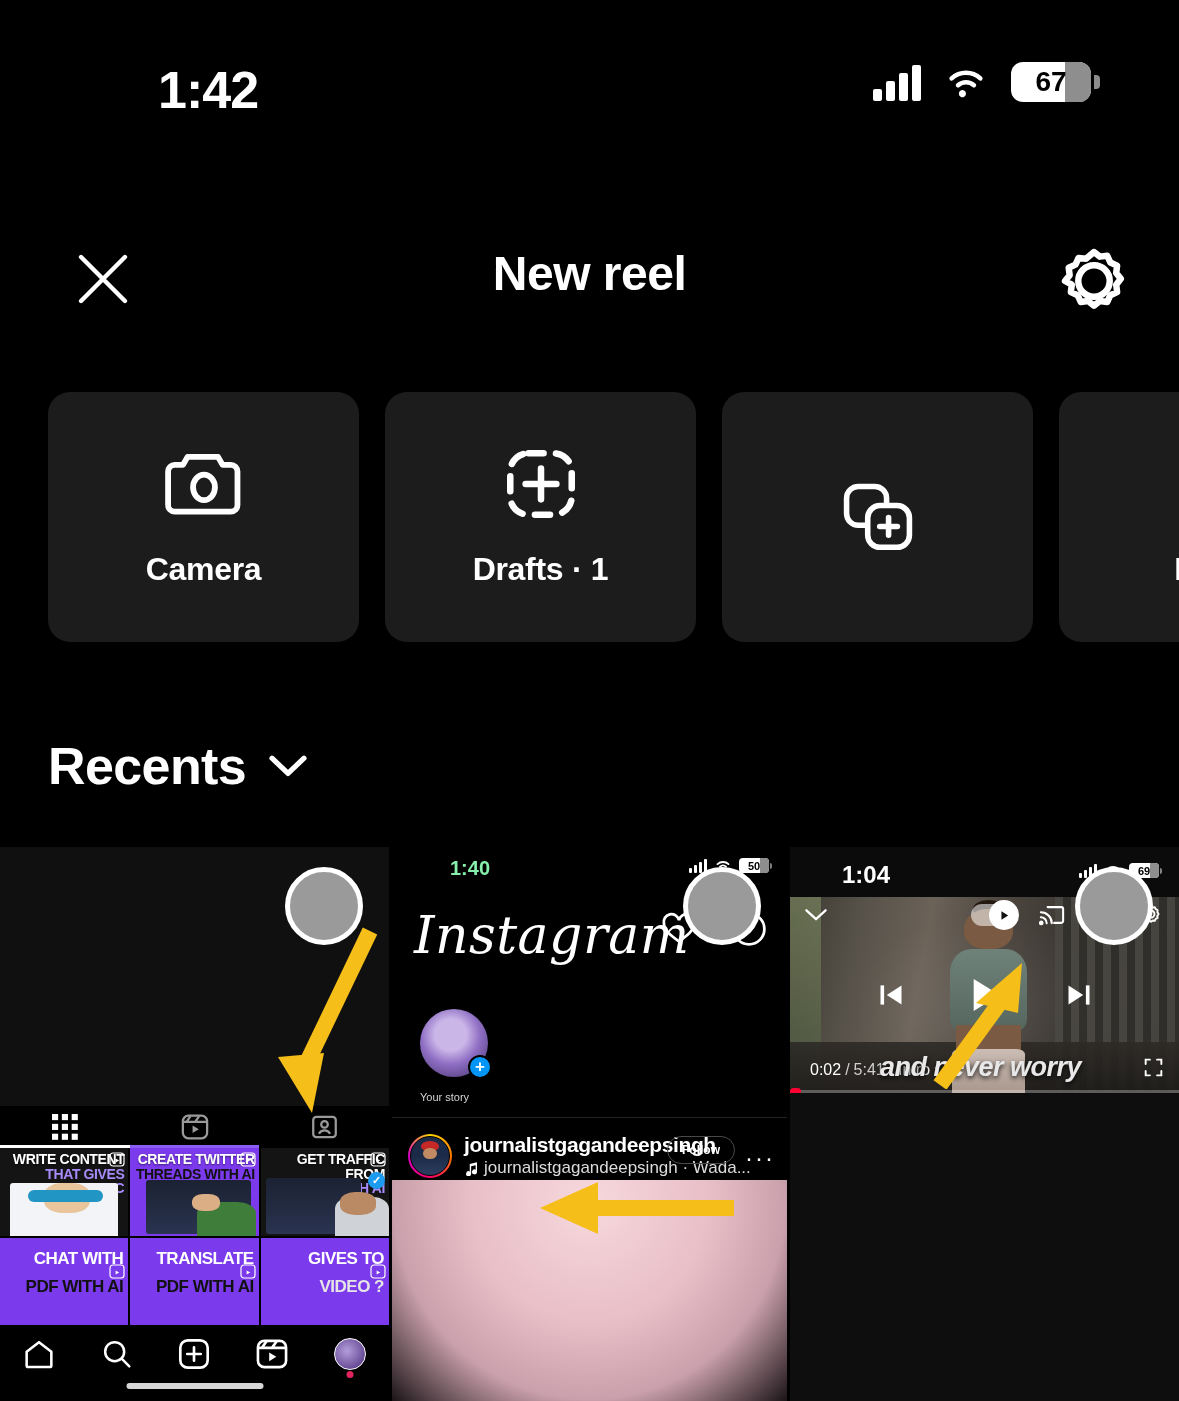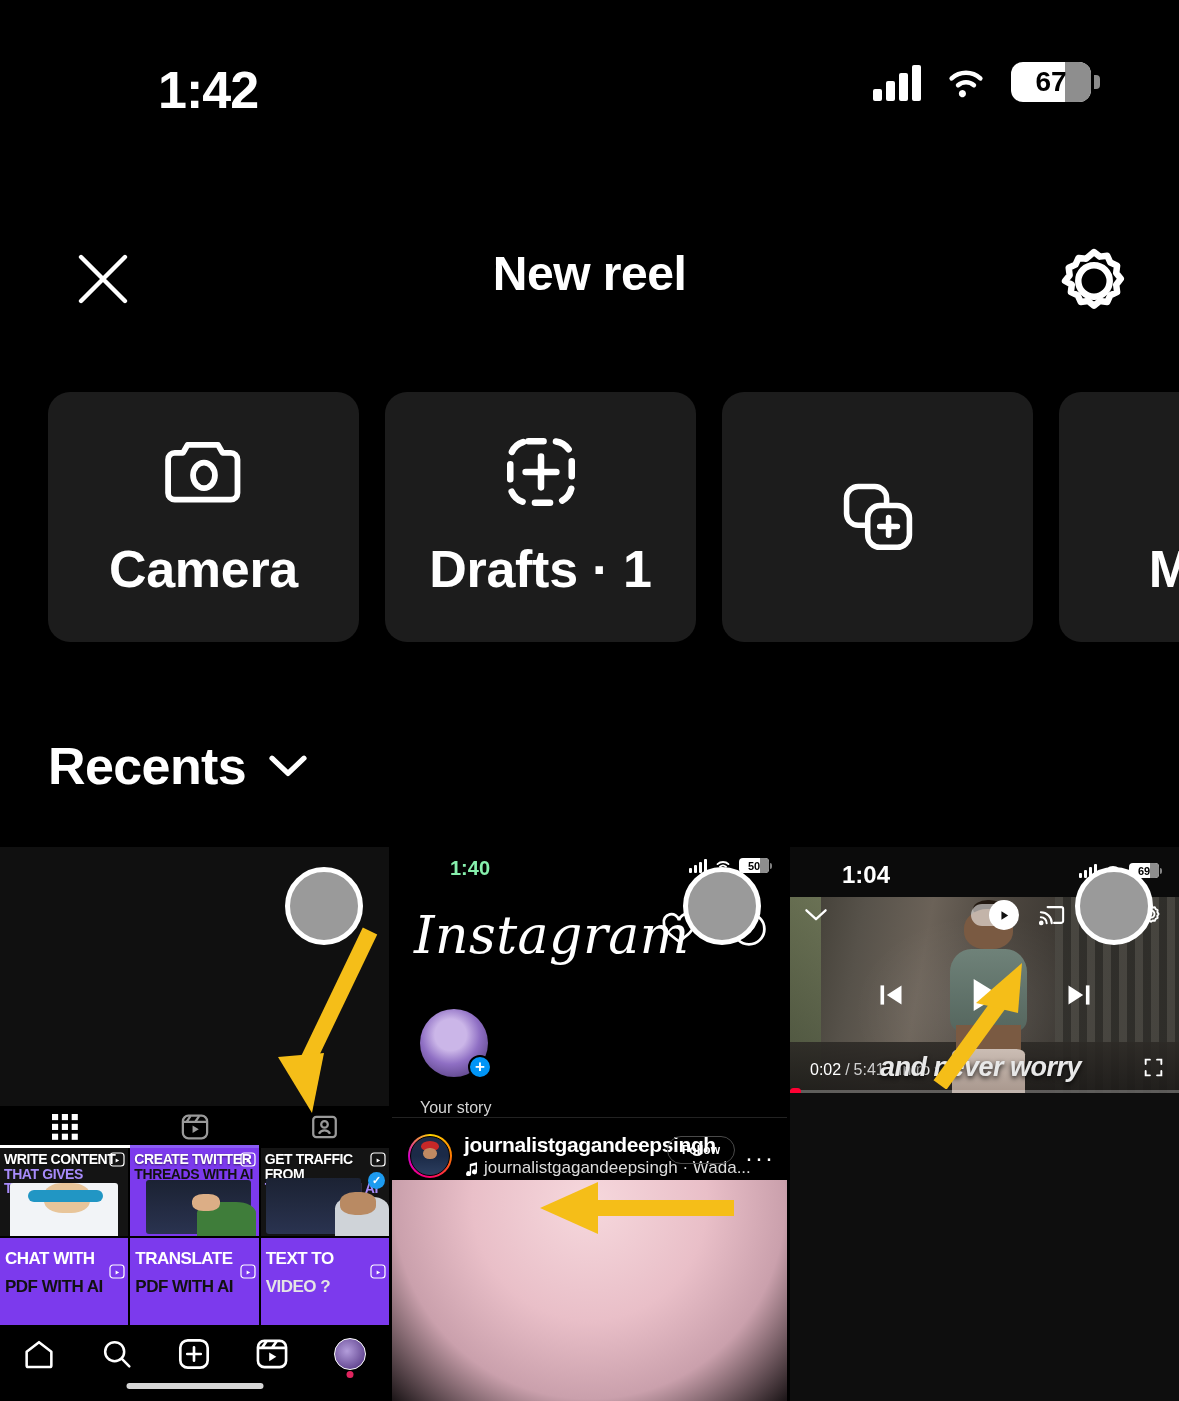--- a/index.html
+++ b/index.html
@@ -55,21 +55,21 @@
 
   
   .cards { position: absolute; top: 392px; left: 0; width: 1179px; height: 250px;
            display: flex; gap: 26px; padding-left: 48px; }
   .card {
     flex: 0 0 311px; height: 250px; background: #1c1c1c; border-radius: 22px;
     display: flex; flex-direction: column; align-items: center; justify-content: center;
     gap: 30px; overflow: hidden;
   }
   .card .ic { height: 74px; display: flex; align-items: center; justify-content: center; }
-  .card .lbl { color: #fff; font-size: 52px; font-weight: 700; white-space: nowrap; letter-spacing: -.3px; }
+  .card .lbl { color: #fff; font-size: 32px; font-weight: 700; white-space: nowrap; letter-spacing: -.3px; }
   .card.partial { flex: 0 0 311px; }
 
   
   .recents {
     position: absolute; top: 736px; left: 48px;
     display: flex; align-items: center; gap: 22px;
   }
   .recents .txt { color: #fff; font-size: 52px; font-weight: 700; letter-spacing: -.6px; }
 
   
@@ -82,21 +82,21 @@
   }
 
   
   .igprof { position: absolute; left: 0; bottom: 0; width: 389px; height: 295px; background: #000; }
   .igprof .tabs { position: absolute; top: 0; left: 0; width: 389px; height: 42px; display: flex; }
   .igprof .tabs > div { flex: 1; display: flex; align-items: center; justify-content: center; position: relative; }
   .igprof .tabs .underline { position: absolute; bottom: 0; height: 3px; background: #fff; }
   .igprof .tabs .underline.purple { background: #8b5cf6; }
   .postgrid { position: absolute; top: 42px; left: 0; width: 389px; height: 177px;
               display: grid; grid-template-columns: repeat(3, 1fr); gap: 2px; }
-  .post { position: relative; overflow: hidden; background: #7c3aed; }
+  .post { position: relative; overflow: hidden; background: #7c3aed; text-align: right; }
   .post .ptxt { position: absolute; left: 4px; right: 4px; top: 4px; line-height: 1.05; }
   .post .l1 { font-size: 14px; font-weight: 900; color: #fff; letter-spacing: -.4px;
               text-shadow: 0 1px 2px rgba(0,0,0,.5); }
   .post .l2 { font-size: 14px; font-weight: 900; color: #7c3aed; letter-spacing: -.4px; }
   .post.whitebg { background: #141414; }
   .post.whitebg .l2 { color: #a78bfa; }
   .post .reelbadge { position: absolute; right: 3px; top: 4px; }
   .post .laptop { position: absolute; left: 12%; right: 6%; top: 42%; bottom: 2%;
                   background: linear-gradient(#1b2233,#2a3350); border-radius: 3px; }
   .post .laptopw { position: absolute; left: 8%; right: 8%; top: 40%; bottom: 0%;
@@ -134,21 +134,21 @@
   .mini-batt::after { content:""; position:absolute; right:-3px; top:4.5px; width:2.4px; height:6px; background:#fff; opacity:.5; border-radius:0 2px 2px 0; }
   .ig-logo { position: absolute; left: 22px; top: 58px; color: #fff; font-size: 52px;
              font-family: "DejaVu Serif", serif; font-style: italic; font-weight: 400; letter-spacing: .5px; }
   .ig-actions { position: absolute; right: 20px; top: 64px; display: flex; gap: 34px; }
   .story { position: absolute; left: 28px; top: 162px; width: 72px; }
   .story .ava { width: 68px; height: 68px; border-radius: 50%; position: relative;
                 background: radial-gradient(circle at 45% 38%, #cbb6e8 0 28%, #8f6fc4 52%, #3d2a63 100%); }
   .story .plus { position: absolute; right: -4px; bottom: -2px; width: 24px; height: 24px; border-radius: 50%;
                  background: #0095f6; color: #fff; font-size: 17px; font-weight: 700;
                  display:flex; align-items:center; justify-content:center; border: 2px solid #000; }
-  .story .cap { margin-top: 22px; color: #d4d4d4; font-size: 16px; text-align: left; white-space: nowrap; }
+  .story .cap { margin-top: 14px; color: #d4d4d4; font-size: 11px; text-align: left; white-space: nowrap; }
   .feed-div { position: absolute; left: 0; right: 0; top: 270px; height: 1px; background: #222; }
   .postrow { position: absolute; left: 0; right: 0; top: 285px; height: 48px; }
   .postrow .pa { position: absolute; left: 16px; top: 2px; width: 44px; height: 44px; border-radius: 50%;
                  padding: 2px; background: conic-gradient(#ffd600, #ff7a00, #ff0069, #d300c5, #ffd600); }
   .postrow .pa > div { width: 100%; height: 100%; border-radius: 50%; overflow: hidden;
                        background: linear-gradient(#1b2a47 50%, #2c3e5f); position: relative; border: 1.5px solid #000; }
   .postrow .pa .turban { position: absolute; left: 26%; top: 10%; width: 48%; height: 28%;
                          background: #c62828; border-radius: 50% 50% 40% 40%; }
   .postrow .pa .face { position: absolute; left: 31%; top: 28%; width: 38%; height: 30%;
                        background: #c08a62; border-radius: 45%; }
@@ -406,21 +406,21 @@
             <div class="row2txt" style="top:46%;color:#111">PDF WITH AI</div>
             <div class="reelbadge" style="top:26px">
               <svg width="16" height="15" viewBox="0 0 16 15" fill="none" stroke="#fff" stroke-width="1.2">
                 <rect x="1" y="1" width="14" height="13" rx="3"></rect>
                   <path d="M6.6 6.4l3.6 2.1-3.6 2.1z" fill="#fff" stroke="none"></path>
               </svg>
             </div>
           </div>
 
           <div class="post">
-            <div class="row2txt">TEXT TO</div>
+            <div class="row2txt">GIVES TO</div>
             <div class="row2txt" style="top:46%;color:#e5e5e5">VIDEO ?</div>
             <div class="reelbadge" style="top:26px">
               <svg width="16" height="15" viewBox="0 0 16 15" fill="none" stroke="#fff" stroke-width="1.2">
                 <rect x="1" y="1" width="14" height="13" rx="3"></rect>
                   <path d="M6.6 6.4l3.6 2.1-3.6 2.1z" fill="#fff" stroke="none"></path>
               </svg>
             </div>
           </div>
         </div>
 

